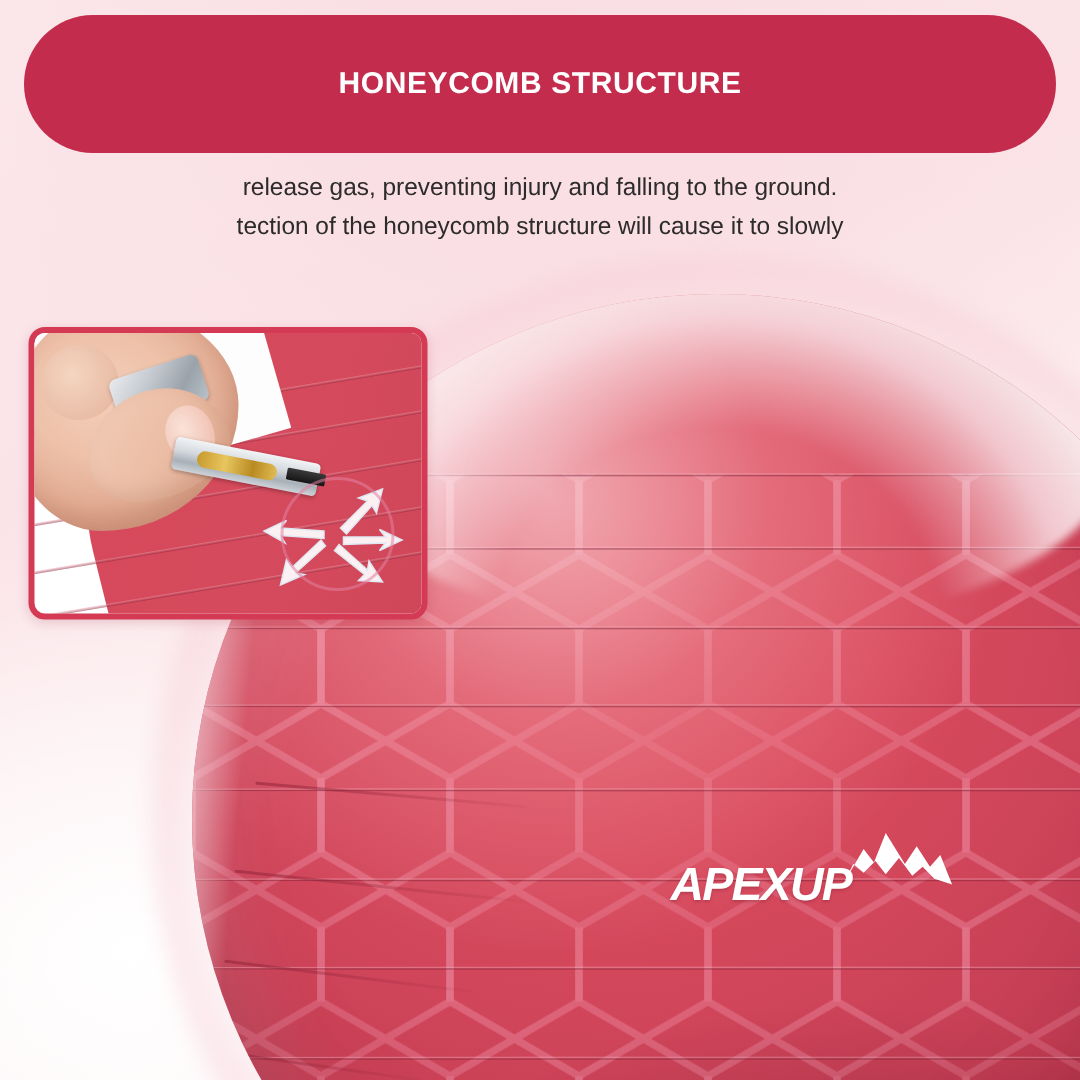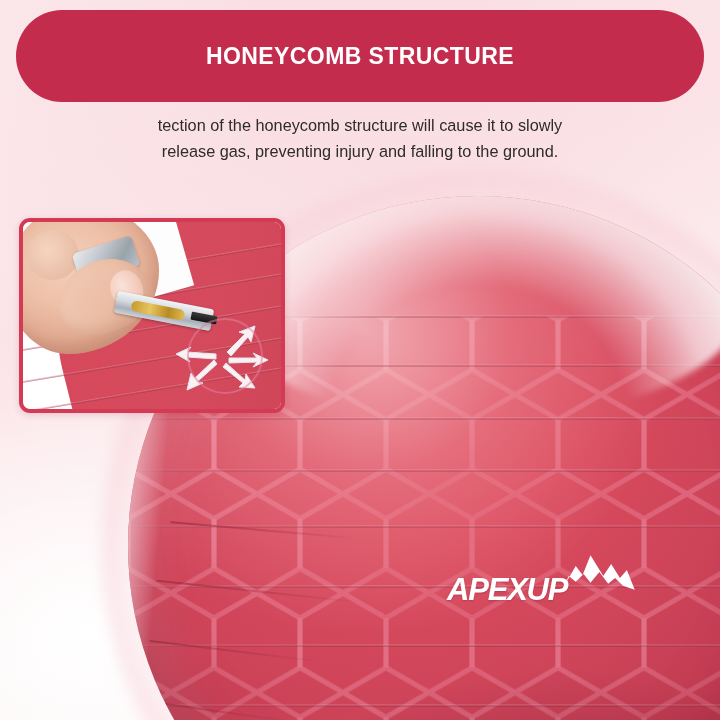--- a/index.html
+++ b/index.html
@@ -119,21 +119,21 @@
     left: 16px; top: 10px;
     width: 688px; height: 92px;
     background: #c32c4c;
     border-radius: 46px;
     display: flex; flex-direction: column;
     align-items: center; justify-content: center;
     gap: 1px;
   }
   .banner-line {
     color: #ffffff;
-    font-size: 23px;
+    font-size: 20px;
     font-weight: bold;
     letter-spacing: 0.4px;
     line-height: 1.13;
     text-align: center;
     white-space: nowrap;
   }
 
   
   .body-copy {
     position: absolute;
@@ -332,22 +332,22 @@
       </div>
 
     </div>
   </div>
 
   <div class="banner">
     <div class="banner-line">HONEYCOMB STRUCTURE</div>
   </div>
 
   <div class="body-copy">
+    <p>release gas, preventing injury and falling to the ground.</p>
     <p>tection of the honeycomb structure will cause it to slowly</p>
-    <p>release gas, preventing injury and falling to the ground.</p>
   </div>
 
   <div class="inset-card">
     <div class="inset-photo">
 
       <div class="p-ball"></div>
       <div class="p-seam" style="top:22%;"></div>
       <div class="p-seam" style="top:38%;"></div>
       <div class="p-seam" style="top:55%;"></div>
       <div class="p-seam" style="top:72%;"></div>

